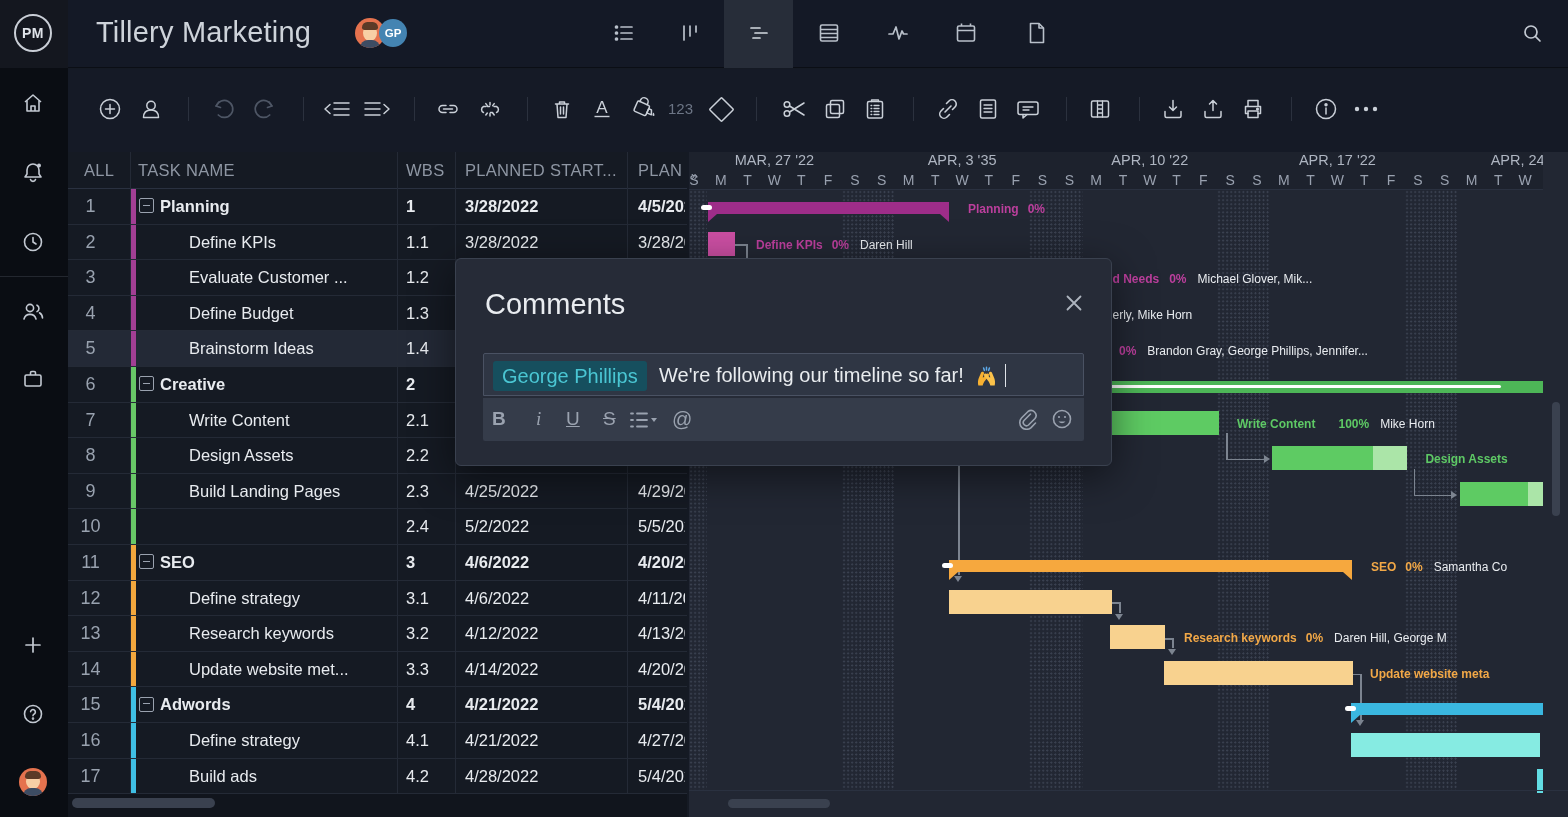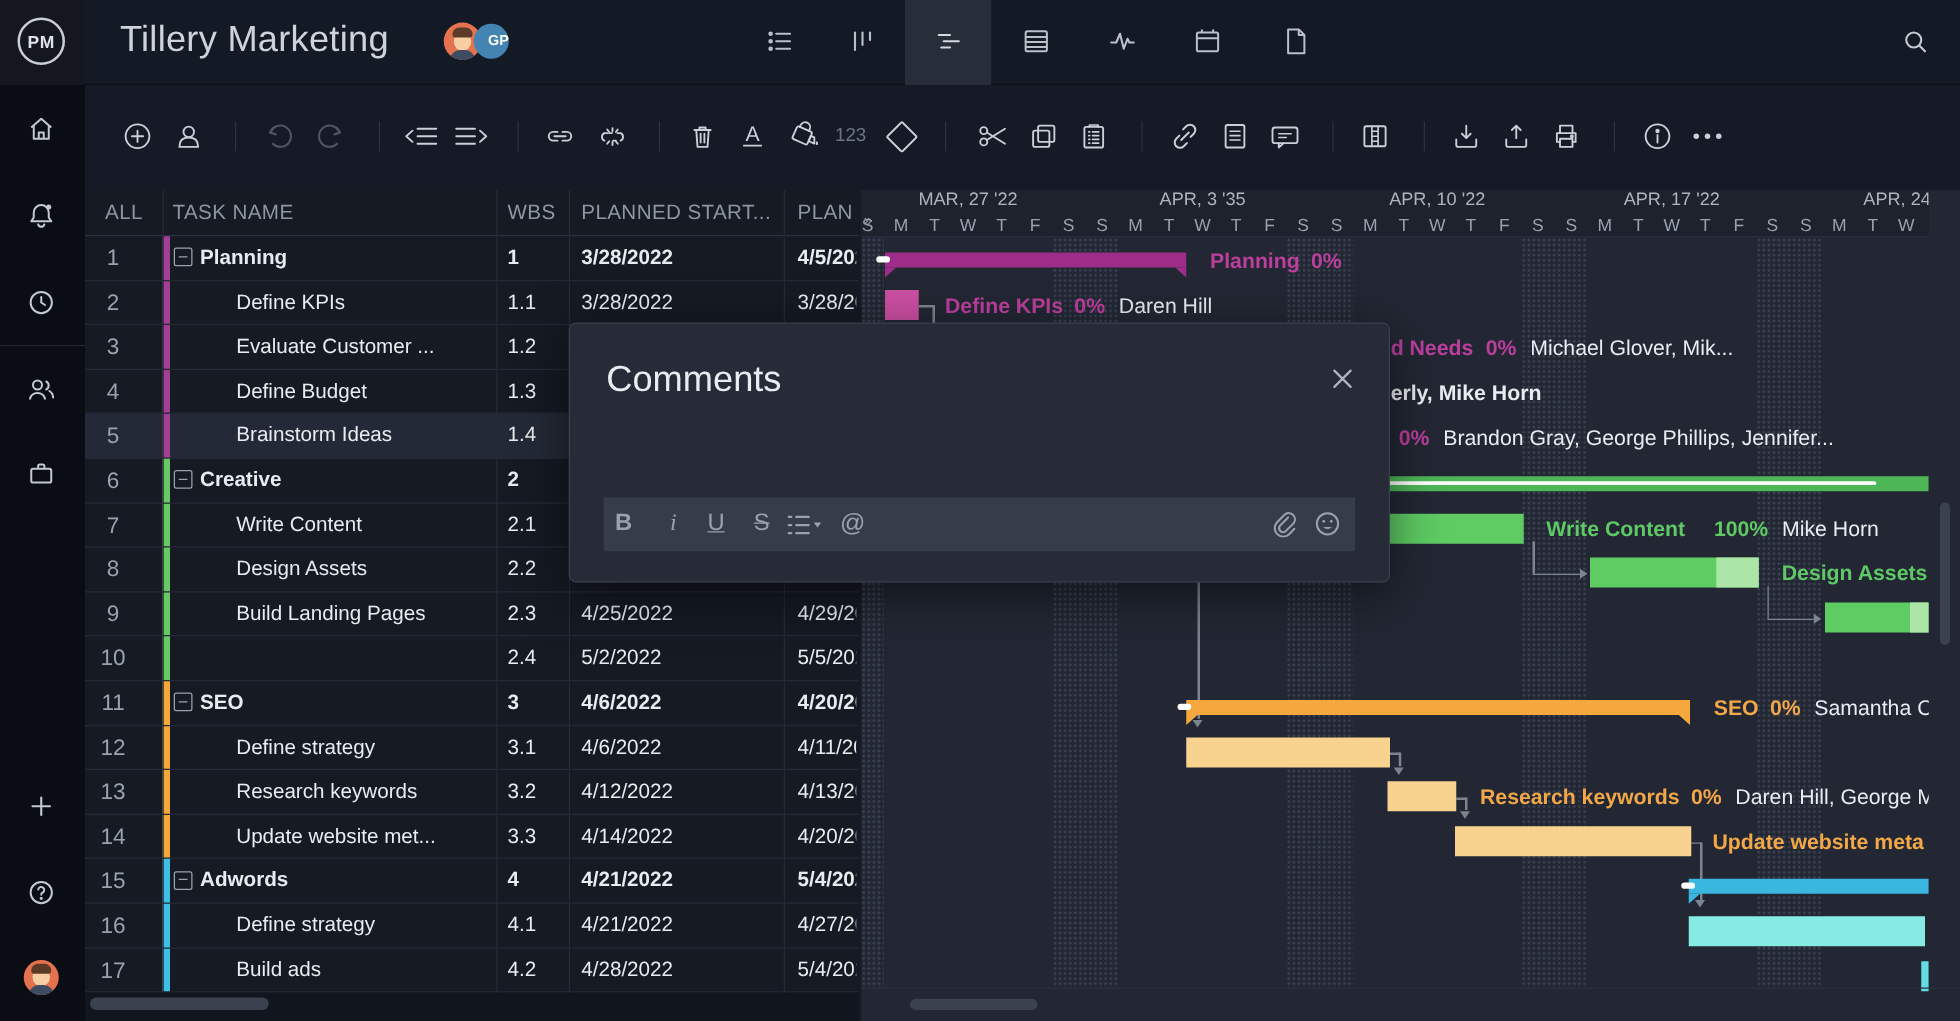--- a/index.html
+++ b/index.html
@@ -6,21 +6,21 @@
 svg{display:block}
 .tbl-row{position:absolute;left:68px;width:619px;border-bottom:1px solid #242a36}
 .num{position:absolute;left:0;width:45px;text-align:center;color:#99a2af;font-size:18px}
 .strip{position:absolute;left:61.5px;width:6px;top:0;bottom:0}
 .tname{position:absolute;color:#e8ebef;font-size:16.5px;white-space:nowrap}
 .wbs{position:absolute;left:338px;color:#e8ebef;font-size:16.5px}
 .d1{position:absolute;left:397px;color:#e8ebef;font-size:16.5px;white-space:nowrap}
 .d2{position:absolute;left:570px;width:47px;overflow:hidden;color:#e8ebef;font-size:16.5px;white-space:nowrap}
 .bold{font-weight:bold}
 .colsep{position:absolute;top:0;bottom:0;width:1px;background:#242a36}
-.glabel{position:absolute;white-space:nowrap;font-size:17px;font-weight:bold;line-height:20px}
+.glabel{position:absolute;white-space:nowrap;font-size:12px;font-weight:bold;line-height:20px}
 .gnames{font-weight:normal;color:#e9ecf0}
 .conn{position:absolute;background:#7c8490}
 .tbar{position:absolute;height:24px}
 .sbar{position:absolute;height:12px}
 .tailL{position:absolute;width:0;height:0;border-right:9px solid transparent}
 .tailR{position:absolute;width:0;height:0;border-left:9px solid transparent}
 .handle{position:absolute;width:11px;height:5px;border-radius:2.5px;background:#fff}
 .arrD{position:absolute;width:0;height:0;border-left:4.5px solid transparent;border-right:4.5px solid transparent;border-top:6px solid #7c8490}
 .arrR{position:absolute;width:0;height:0;border-top:4.5px solid transparent;border-bottom:4.5px solid transparent;border-left:6px solid #7c8490}
 .dots{position:absolute;top:190px;height:600px;background-image:radial-gradient(circle,#3a4150 1px,transparent 1.15px);background-size:4.05px 4.05px}
@@ -83,21 +83,21 @@
 <div class="a" style="left:6px;top:3px;width:16px;height:8px;border-radius:8px 8px 4px 4px;background:#5b3a27"></div>
 <div class="a" style="left:4px;top:20px;width:20px;height:10px;border-radius:8px 8px 0 0;background:#3d4c63"></div>
   </div>
 <div class="a" style="left:68px;top:0;width:1500px;height:68px;background:#141926;border-bottom:1px solid #0b0e15"></div>
 <div class="a" style="left:96px;top:16px;font-size:29px;color:#ced3da;letter-spacing:.2px">Tillery Marketing</div>
 <div class="a" style="left:355px;top:18px;width:30px;height:30px;border-radius:50%;background:#e5724e;overflow:hidden">
 <div class="a" style="left:8px;top:7px;width:14px;height:16px;border-radius:50%;background:#f8cfa5"></div>
 <div class="a" style="left:7px;top:4px;width:16px;height:8px;border-radius:8px 8px 4px 4px;background:#5b3a27"></div>
 <div class="a" style="left:5px;top:22px;width:20px;height:9px;border-radius:8px 8px 0 0;background:#3d4c63"></div>
   </div>
-<div class="a" style="left:379px;top:19px;width:28px;height:28px;border-radius:50%;background:#4484b2;color:#fff;font-size:11.5px;font-weight:bold;text-align:right;line-height:28px">GP</div>
+<div class="a" style="left:379px;top:19px;width:28px;height:28px;border-radius:50%;background:#4484b2;color:#fff;font-size:11.5px;font-weight:bold;text-align:center;line-height:28px">GP</div>
 <div class="a" style="left:724px;top:0;width:69px;height:68px;background:#272d39"></div>
 <div class="a" style="left:611px;top:20px">
     <svg width="26" height="26" viewBox="0 0 26 26" fill="none" stroke="#b9c0ca" stroke-width="1.7" stroke-linecap="round">
       <circle cx="5.5" cy="7" r="1" fill="#b9c0ca"></circle>
       <circle cx="5.5" cy="13" r="1" fill="#b9c0ca"></circle>
       <circle cx="5.5" cy="19" r="1" fill="#b9c0ca"></circle>
       <path d="M10 7 H21 M10 13 H21 M10 19 H21"></path>
     </svg>
   </div>
 <div class="a" style="left:677px;top:20px">
@@ -533,21 +533,21 @@
         <div class="tailL" style="left:0;top:12px;border-top:8px solid #9e2d89"></div>
         <div class="tailR" style="right:0;top:12px;border-top:8px solid #9e2d89"></div>
       </div>
       <div class="handle" style="left:701.0px;top:205.0px"></div>
       <div class="glabel" style="left:968.0px;top:198.7px;color:#bc3f9d">Planning<span style="margin-left:9px">0%</span></div>
       <div class="tbar" style="left:708.0px;top:231.5px;width:27.0px;background:#cb4fa3"></div>
       <div class="glabel" style="left:756.0px;top:234.5px;color:#bc3f9d">Define KPIs<span style="margin-left:9px">0%</span><span class="gnames" style="margin-left:11px">Daren Hill</span></div>
       <div class="tbar" style="left:734.0px;top:267.3px;width:81.0px;background:#cb4fa3"></div>
       <div class="glabel" style="left:1112.5px;top:269.3px;color:#bc3f9d">d Needs<span style="margin-left:10px">0%</span><span class="gnames" style="margin-left:11px">Michael Glover, Mik...</span></div>
       <div class="tbar" style="left:815.0px;top:303.1px;width:27.0px;background:#cb4fa3"></div>
-      <div class="glabel" style="left:1112.5px;top:305.1px;color:#e9ecf0;font-weight:bold">erly, Mike Horn</div>
+      <div class="glabel" style="left:1112.5px;top:305.1px;color:#e9ecf0;font-weight:normal">erly, Mike Horn</div>
       <div class="tbar" style="left:895.0px;top:339.0px;width:54.0px;background:#cb4fa3"></div>
       <div class="glabel" style="left:1119px;top:341.0px;color:#bc3f9d">0%<span class="gnames" style="margin-left:11px">Brandon Gray, George Phillips, Jennifer...</span></div>
       <div class="sbar" style="left:949.0px;top:380.8px;width:593.8px;background:#4db657">
         <div class="tailL" style="left:0;top:12px;border-top:8px solid #4db657"></div>
         <div class="a" style="left:4px;top:4px;width:548px;height:3.6px;border-radius:2px;background:#fff"></div>
       </div>
       <div class="tbar" style="left:949.0px;top:410.6px;width:270.4px;background:#5ecb63"></div>
       <div class="glabel" style="left:1237.0px;top:413.6px;color:#5ec965">Write Content<span style="margin-left:23px">100%</span><span class="gnames" style="margin-left:11px">Mike Horn</span></div>
       <div class="tbar" style="left:1271.6px;top:446.4px;width:135.9px;background:#5ecb63">
         <div class="a" style="right:0;top:0;width:34px;height:24px;background:#abe5a8"></div>
@@ -577,20 +577,34 @@
   </div>
 <div class="a" style="left:689px;top:790px;width:879px;height:1px;background:#2a3140"></div>
 <div class="a" style="left:1552px;top:402px;width:8px;height:114px;border-radius:4px;background:#3a414f"></div>
 <div class="a" style="left:455px;top:258px;width:657px;height:208px;background:#262b37;border:1px solid #3a414f;border-radius:6px;box-shadow:0 10px 40px rgba(0,0,0,.5)">
 <div class="a" style="left:29px;top:29px;font-size:29px;color:#e9ecf0">Comments</div>
 <div class="a" style="left:608px;top:34px">
       <svg width="20" height="20" viewBox="0 0 20 20" stroke="#aeb5bf" stroke-width="1.8" stroke-linecap="round">
         <path d="M3.5 3.5 L16.5 16.5 M16.5 3.5 L3.5 16.5"></path>
       </svg>
     </div>
+<div class="a" style="left:27px;top:94px;width:601px;height:43px;background:#2f3644;border:1px solid #4a5263;border-radius:2px 2px 0 0;line-height:41px;white-space:nowrap">
+ <span style="display:inline-block;vertical-align:middle;margin-left:9px;background:#164f5e;color:#4ac6d3;font-size:20px;height:30px;line-height:30px;padding:0 9px;border-radius:3px">George Phillips</span>
+ <span style="color:#e9ecef;font-size:20px;margin-left:8px;vertical-align:middle">We're following our timeline so far!</span>
+ <span style="display:inline-block;vertical-align:middle;margin-left:6px"><svg width="25" height="25" viewBox="0 0 25 25">
+ <path d="M9.6 5 L10.4 7.4 M15.4 5 L14.6 7.4 M12.5 4.3 V6.9" stroke="#5da9e8" stroke-width="1.5" stroke-linecap="round" fill="none"></path>
+ <g fill="#f8b131">
+            <path d="M4.3 22.5 c-.6-2.8-.4-5.3.5-7.6 l2.2-5.2 c.3-.8 1.2-1.2 2-.9 .8.3 1.2 1.2.9 2.1 l-1.2 3.3 .6.3 3-3.5 c.6-.7 1.6-.8 2.2-.2 .7.6.7 1.6.1 2.3 l-3.4 4.3 c-1.5 1.9-2.3 3.4-2.5 5.2z"></path>
+          </g>
+ <g fill="#fbc24a">
+            <path d="M20.7 22.5 c.6-2.8.4-5.3-.5-7.6 l-2.2-5.2 c-.3-.8-1.2-1.2-2-.9 -.8.3-1.2 1.2-.9 2.1 l1.2 3.3 -.6.3 -3-3.5 c-.6-.7-1.6-.8-2.2-.2 -.7.6-.7 1.6-.1 2.3 l3.4 4.3 c1.5 1.9 2.3 3.4 2.5 5.2z"></path>
+          </g>
+ </svg></span>
+ <span style="display:inline-block;vertical-align:middle;width:1.5px;height:23px;background:#dfe3e8;margin-left:1px"></span>
+</div>
 <div class="a" style="left:27px;top:139px;width:601px;height:43px;background:#353c4a;color:#9aa2af;border-radius:0 0 2px 2px">
  <div class="a" style="left:9px;top:10px;font-size:19px;font-weight:bold">B</div>
  <div class="a" style="left:53px;top:10px;font-size:19px;font-style:italic;font-family:'Liberation Serif',serif">i</div>
  <div class="a" style="left:83px;top:10px;font-size:19px;text-decoration:underline">U</div>
  <div class="a" style="left:120px;top:10px;font-size:19px;text-decoration:line-through">S</div>
  <div class="a" style="left:146px;top:12px">
         <svg width="30" height="20" viewBox="0 0 30 20" fill="none" stroke="#9aa2af" stroke-width="1.8" stroke-linecap="round">
           <path d="M2 3.5 h2 M2 10 h2 M2 16.5 h2 M8 3.5 h10 M8 10 h10 M8 16.5 h10"></path>
           <path d="M22 8 l3 4 3-4 z" fill="#9aa2af" stroke="none"></path>
         </svg>

